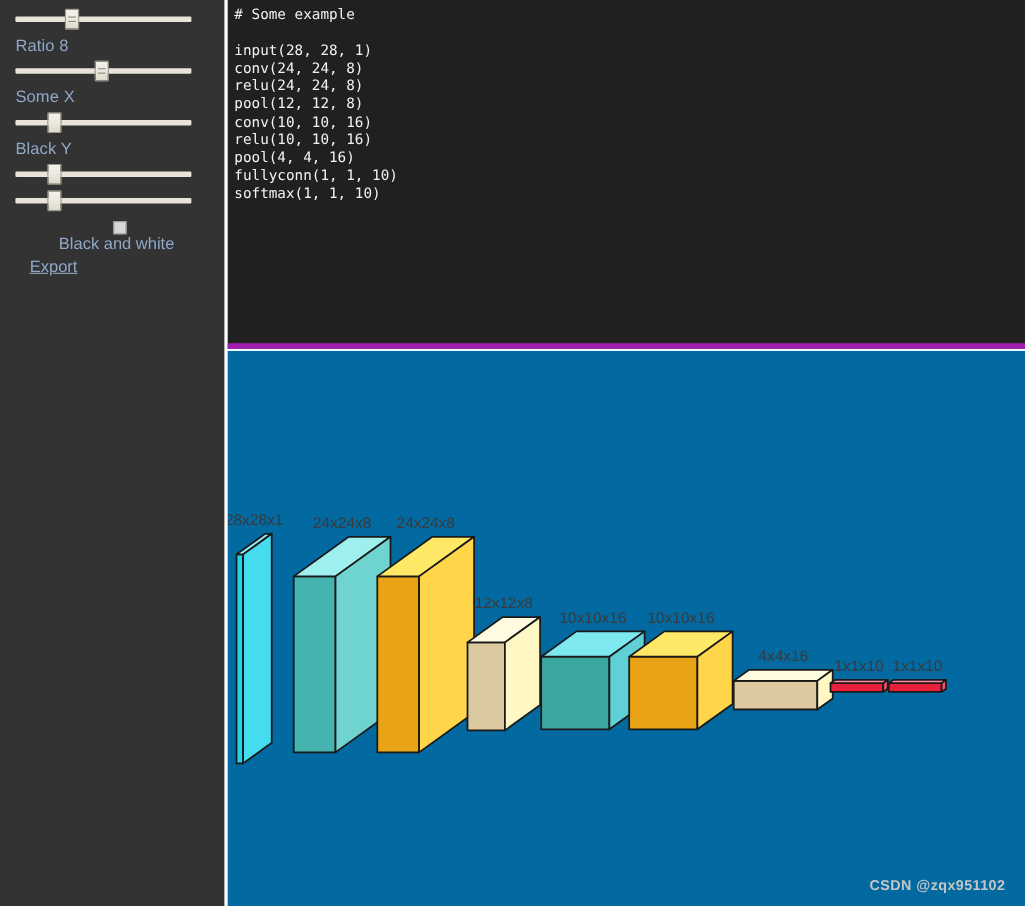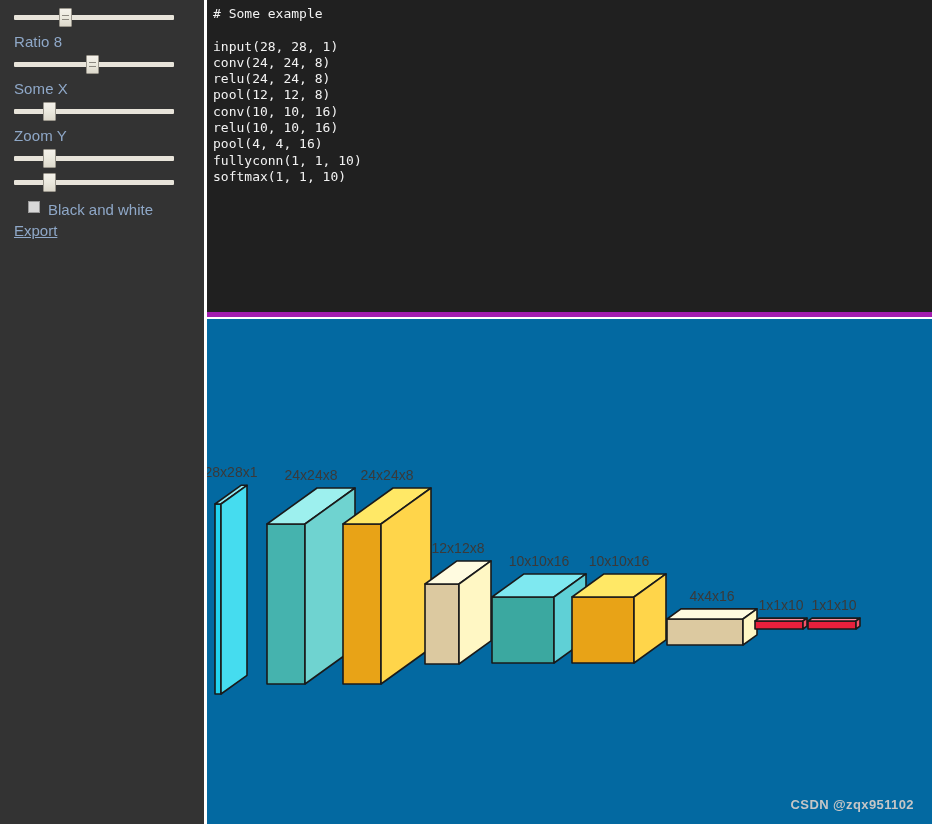--- a/index.html
+++ b/index.html
@@ -52,42 +52,43 @@
   .slider .thumb.grip::before,
   .slider .thumb.grip::after{
     content:"";
     position:absolute;left:2px;right:2px;
     height:1px;background:#8c8880;
   }
   .slider .thumb.grip::before{top:6px;}
   .slider .thumb.grip::after{top:10px;}
 
   .checkrow{
-    display:flex;align-items:flex-start;
+    display:flex;align-items:center;
     margin:10px 0 2px 0;
+    flex-direction:column;
   }
   .checkbox{
     width:12px;height:12px;
     background:#d8d8d8;
     border:1px solid #9a9a9a;
     box-sizing:border-box;
     margin-left:14px;
   }
   .checkrow .cklabel{
     color:#8fa8c8;
     font-size:15px;
     margin-left:8px;
     user-select:none;
   }
   .exportlink{
     display:inline-block;
     color:#8fa8c8;
     font-size:15px;
     text-decoration:underline;
-    margin:2px 0 0 0;
+    margin:2px 0 0 13px;
     cursor:pointer;
   }
 
   
   #codepanel{
     position:absolute;
     left:207px;top:0;
     width:725px;height:317px;
     background:#202020;
     border-bottom:5px solid #a21caf;
@@ -145,21 +146,21 @@
         </div>
       </div>
       <div class="ctrl-group">
         <div class="ctrl-label">Some X</div>
         <div class="slider">
           <div class="track"></div>
           <div class="thumb" style="left: 29.2px;"></div>
         </div>
       </div>
       <div class="ctrl-group">
-        <div class="ctrl-label">Zoom Y</div>
+        <div class="ctrl-label">Black Y</div>
         <div class="slider">
           <div class="track"></div>
           <div class="thumb" style="left: 29.2px;"></div>
         </div>
       </div>
       <div class="ctrl-group">
         <div class="slider">
           <div class="track"></div>
           <div class="thumb" style="left: 29.2px;"></div>
         </div>

